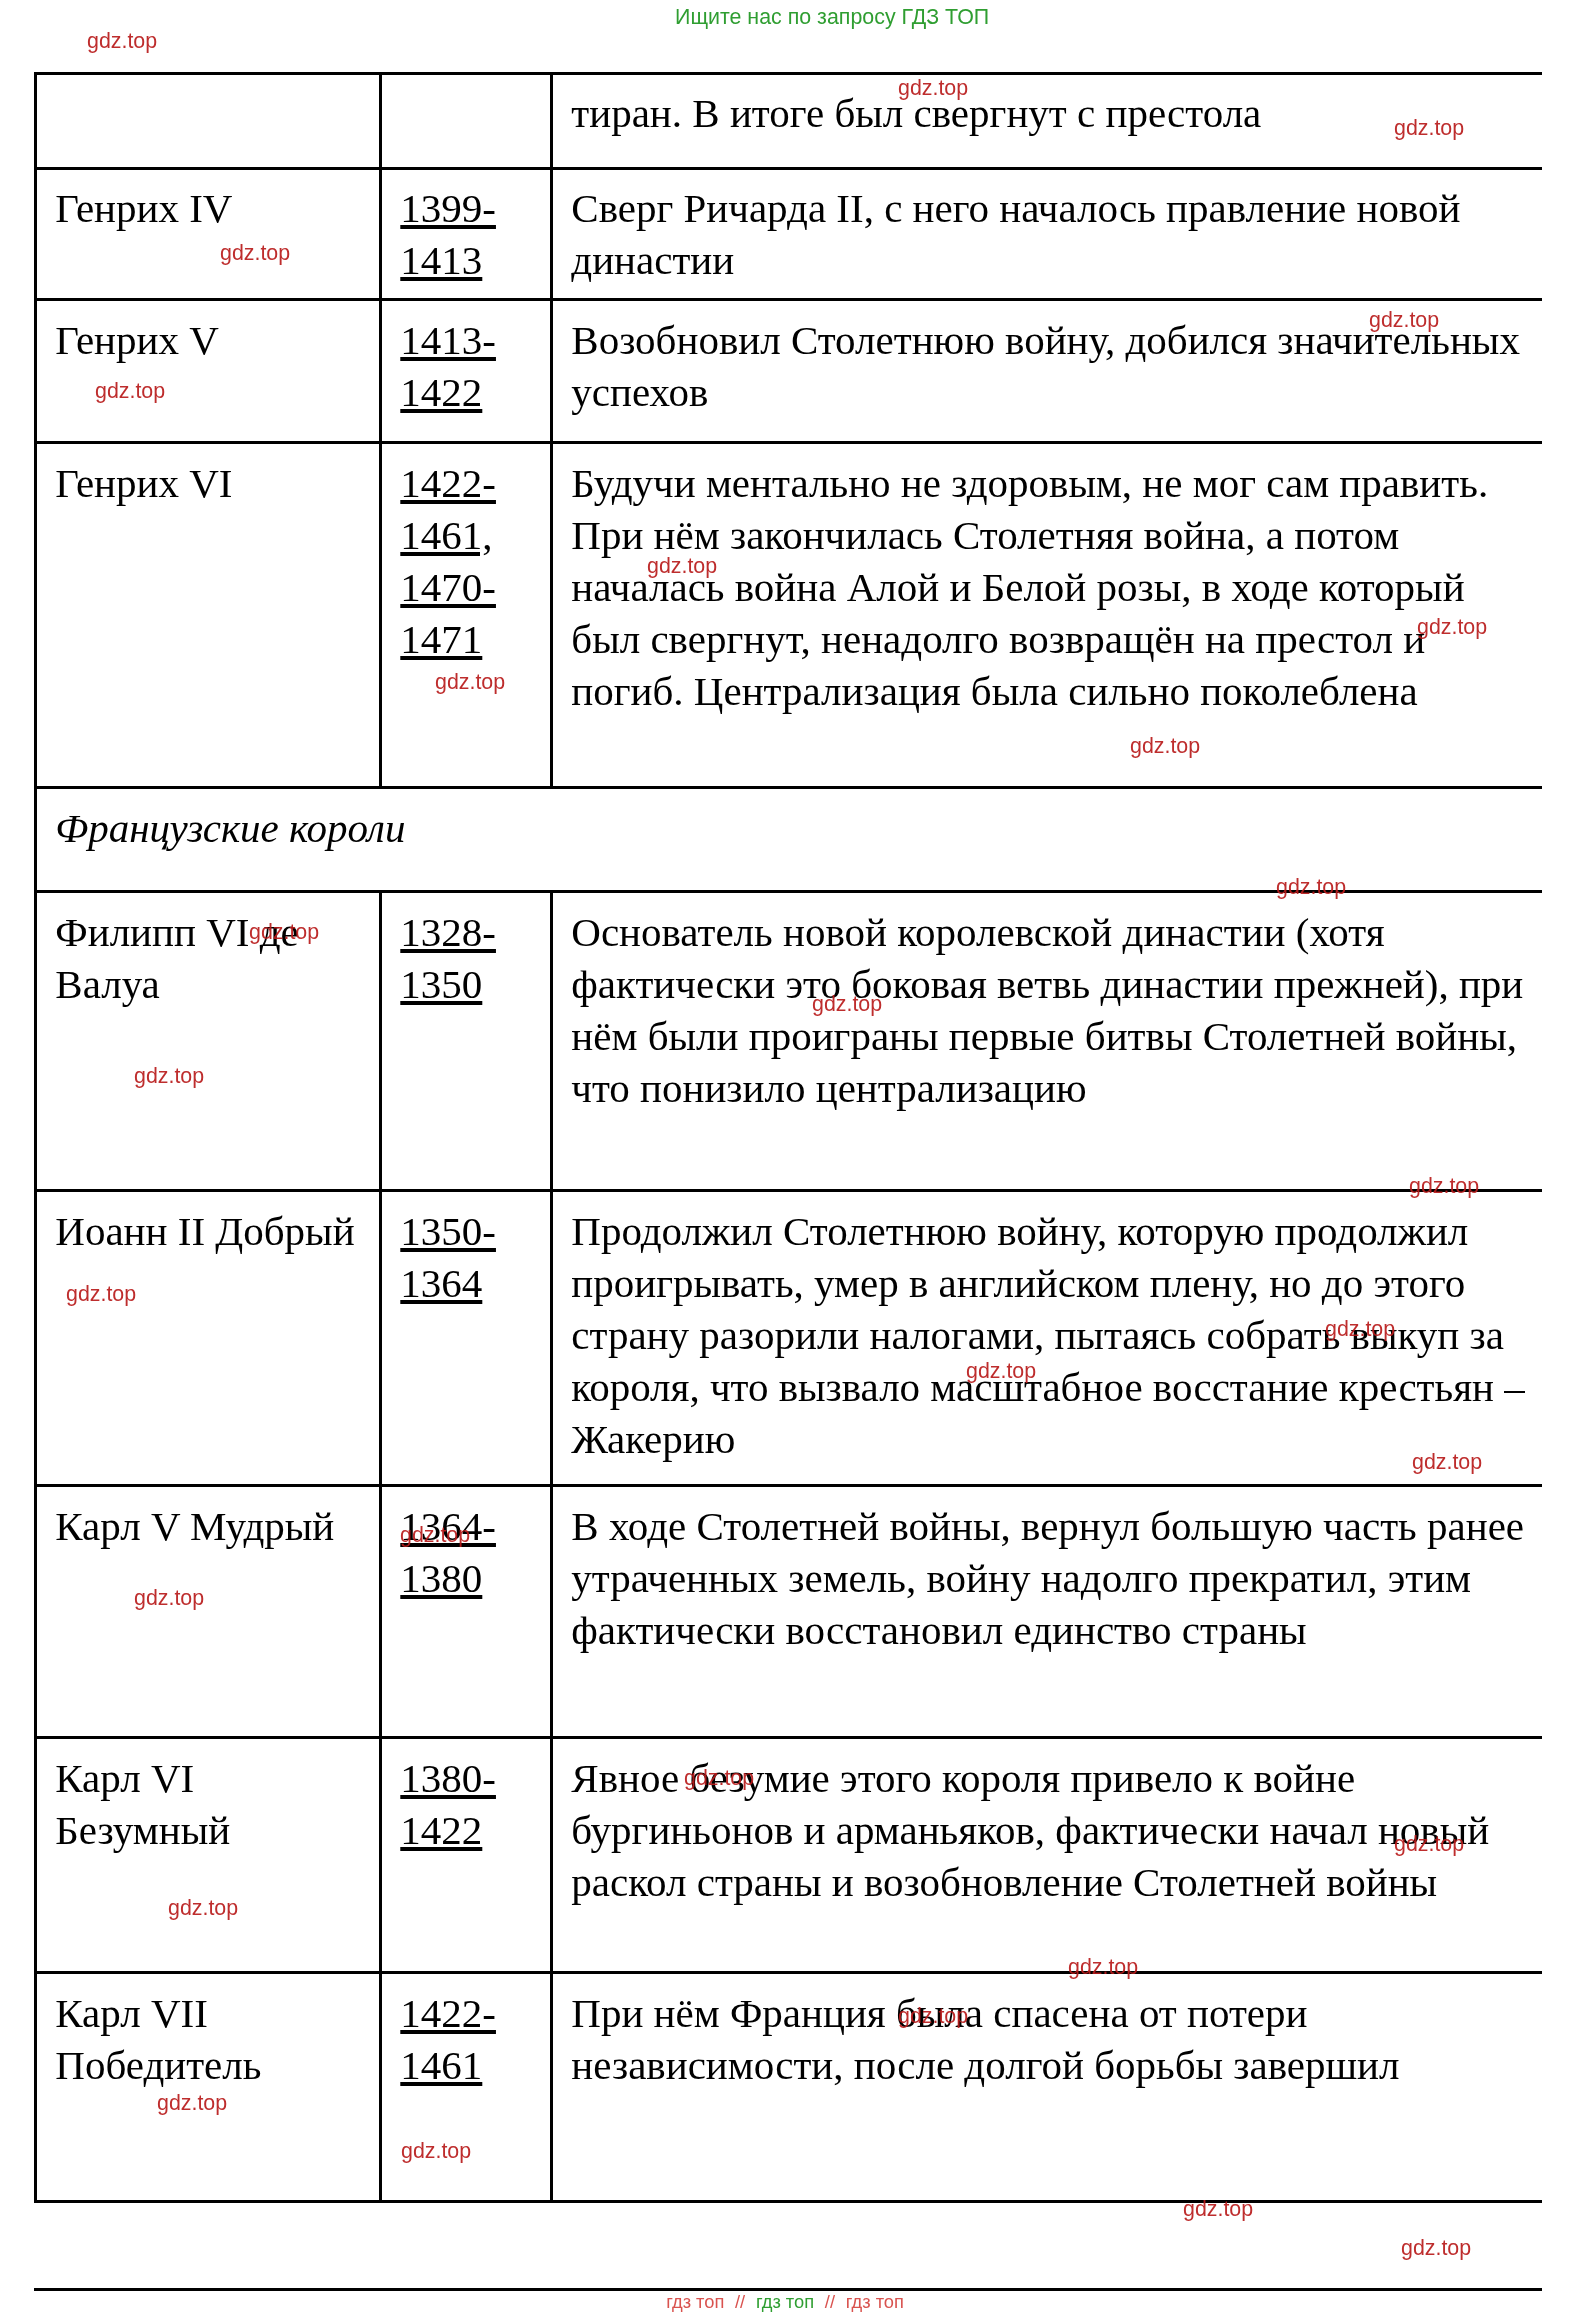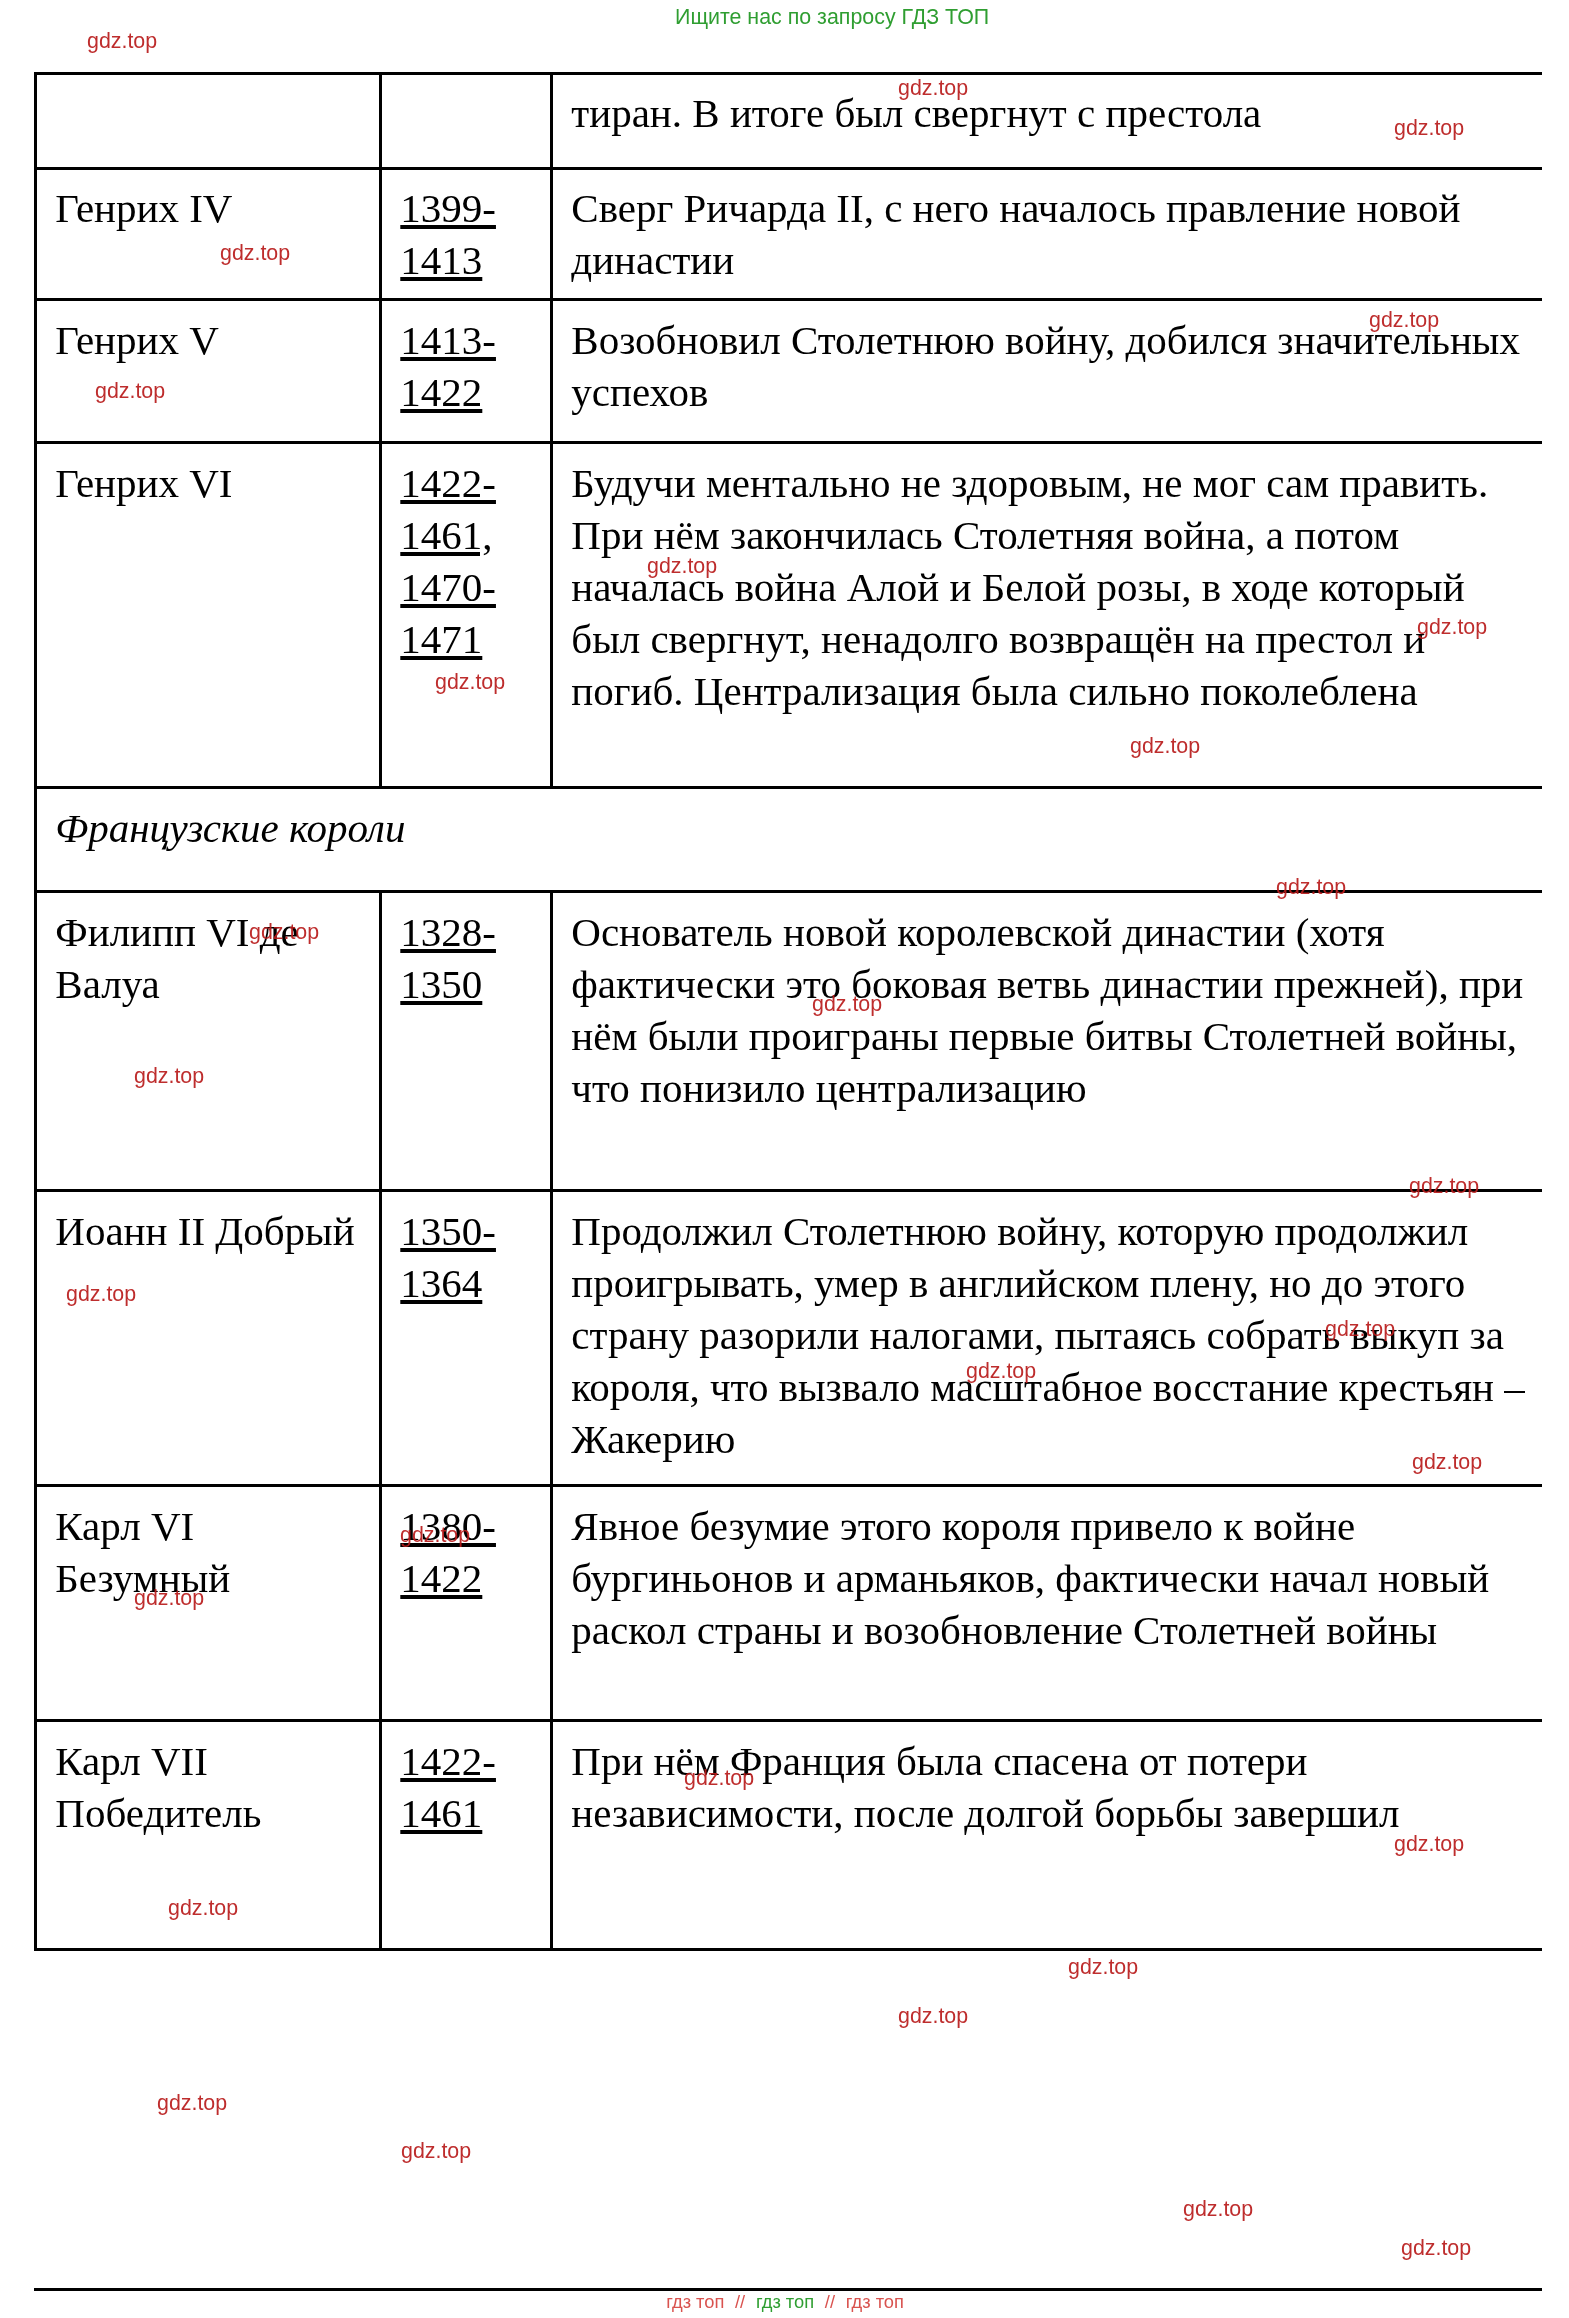--- a/index.html
+++ b/index.html
@@ -162,20 +162,26 @@
         <td class="years-cell">1328-
 1350</td>
         <td class="desc-cell">Основатель новой королевской династии (хотя фактически это боковая ветвь династии прежней), при нём были проиграны первые битвы Столетней войны, что понизило централизацию</td>
       </tr>
       <tr style="height:295px">
         <td class="name-cell">Иоанн II Добрый</td>
         <td class="years-cell">1350-
 1364</td>
         <td class="desc-cell">Продолжил Столетнюю войну, которую продолжил проигрывать, умер в английском плену, но до этого страну разорили налогами, пытаясь собрать выкуп за короля, что вызвало масштабное восстание крестьян – Жакерию</td>
       </tr>
+      <tr style="height:252px">
+        <td class="name-cell">Карл V Мудрый</td>
+        <td class="years-cell">1364-
+1380</td>
+        <td class="desc-cell">В ходе Столетней войны, вернул большую часть ранее утраченных земель, войну надолго прекратил, этим фактически восстановил единство страны</td>
+      </tr>
       <tr style="height:235px">
         <td class="name-cell">Карл VI Безумный</td>
         <td class="years-cell">1380-
 1422</td>
         <td class="desc-cell">Явное безумие этого короля привело к войне бургиньонов и арманьяков, фактически начал новый раскол страны и возобновление Столетней войны</td>
       </tr>
       <tr style="height:229px">
         <td class="name-cell">Карл VII Победитель</td>
         <td class="years-cell">1422-
 1461</td>

